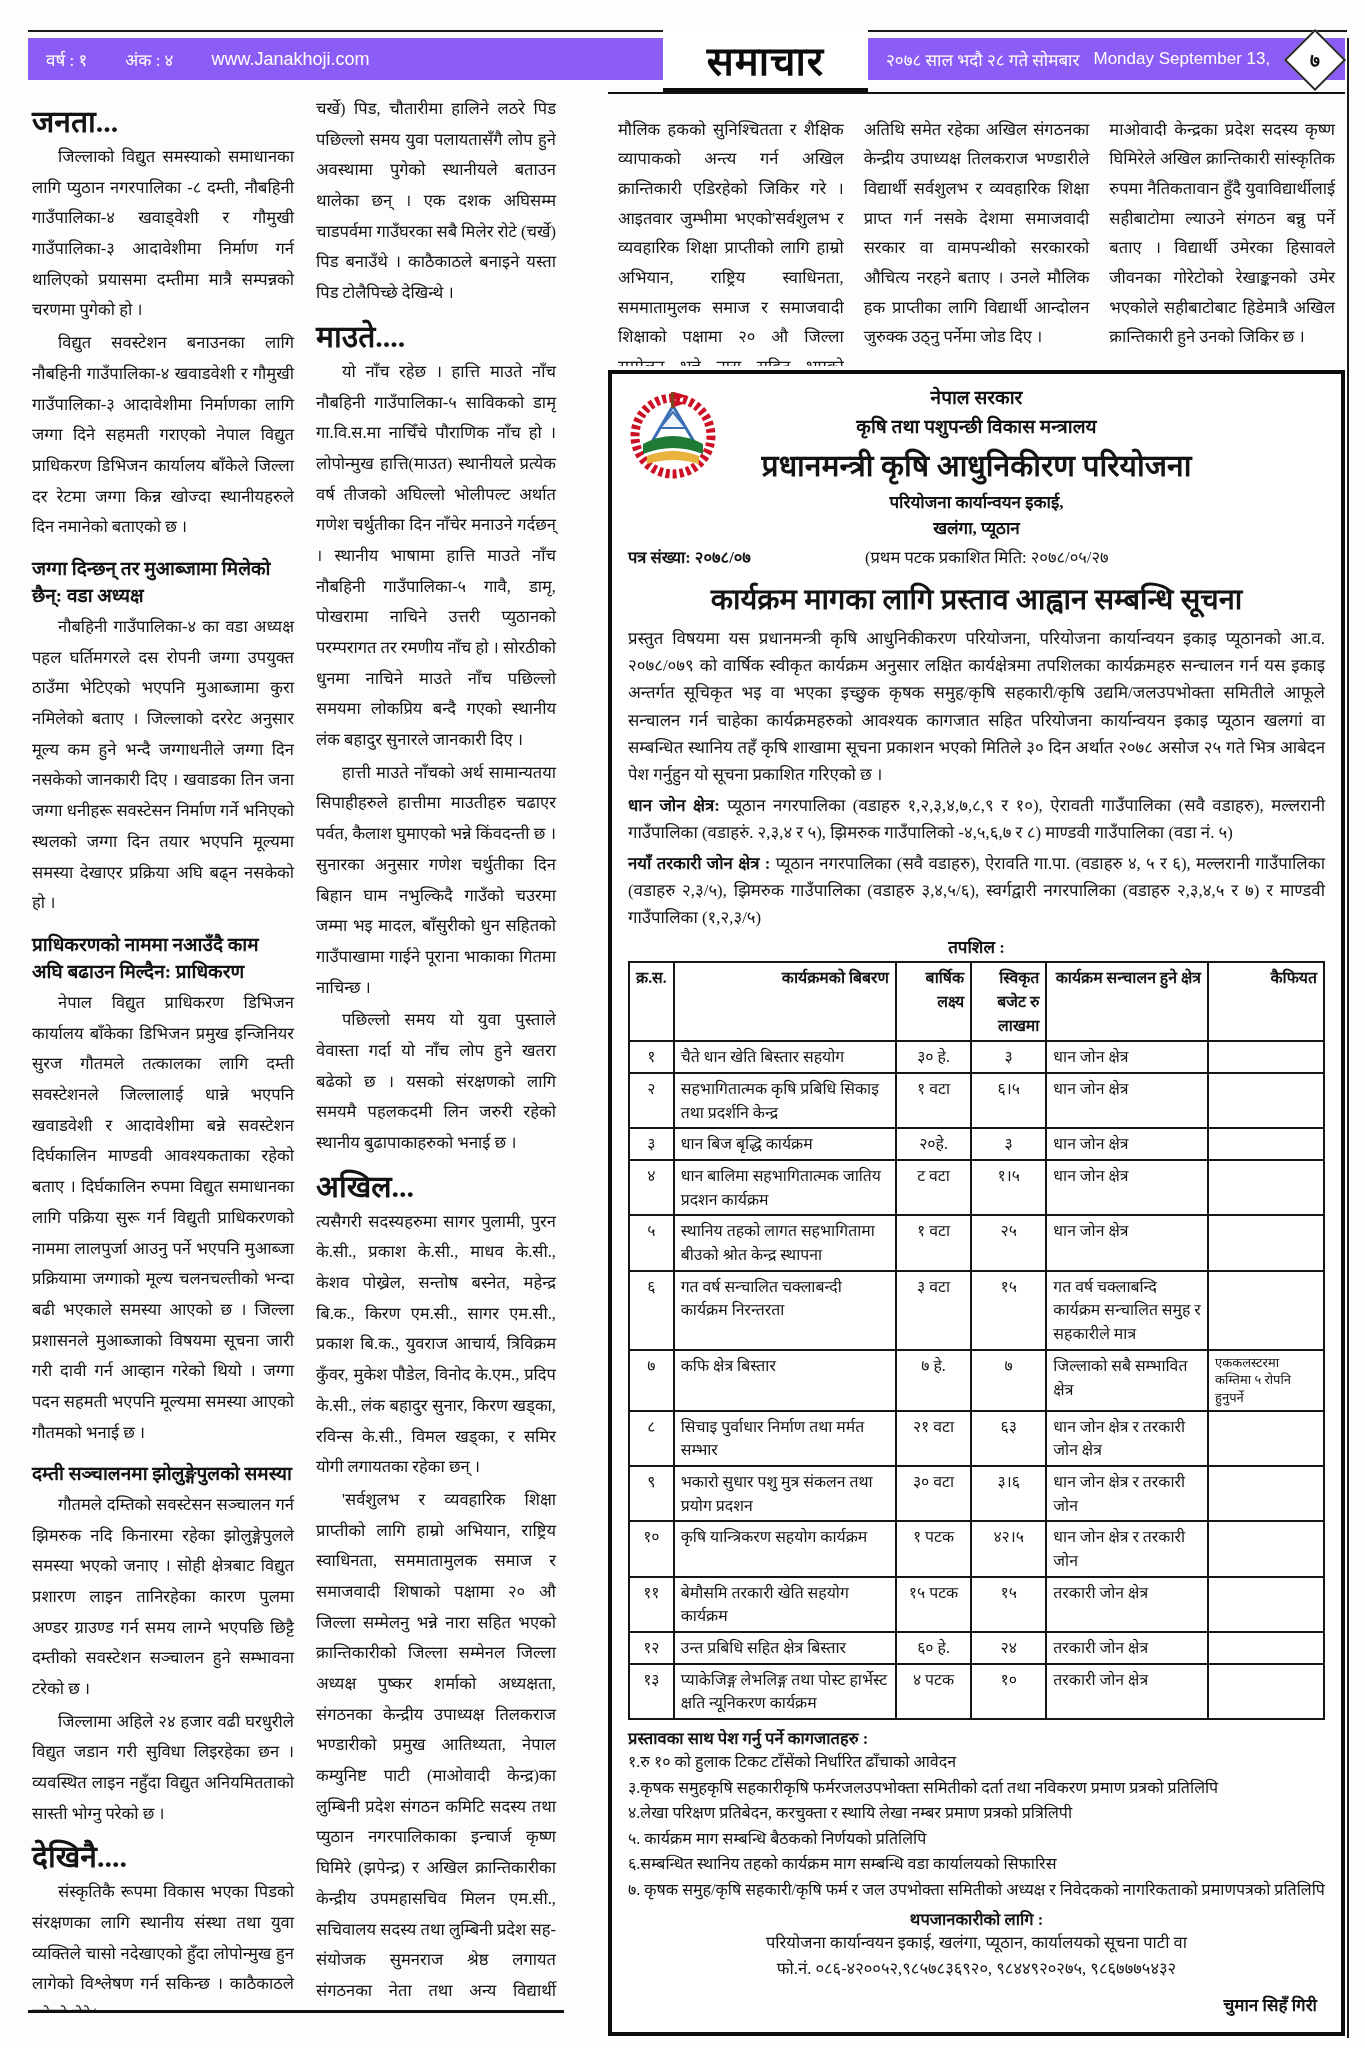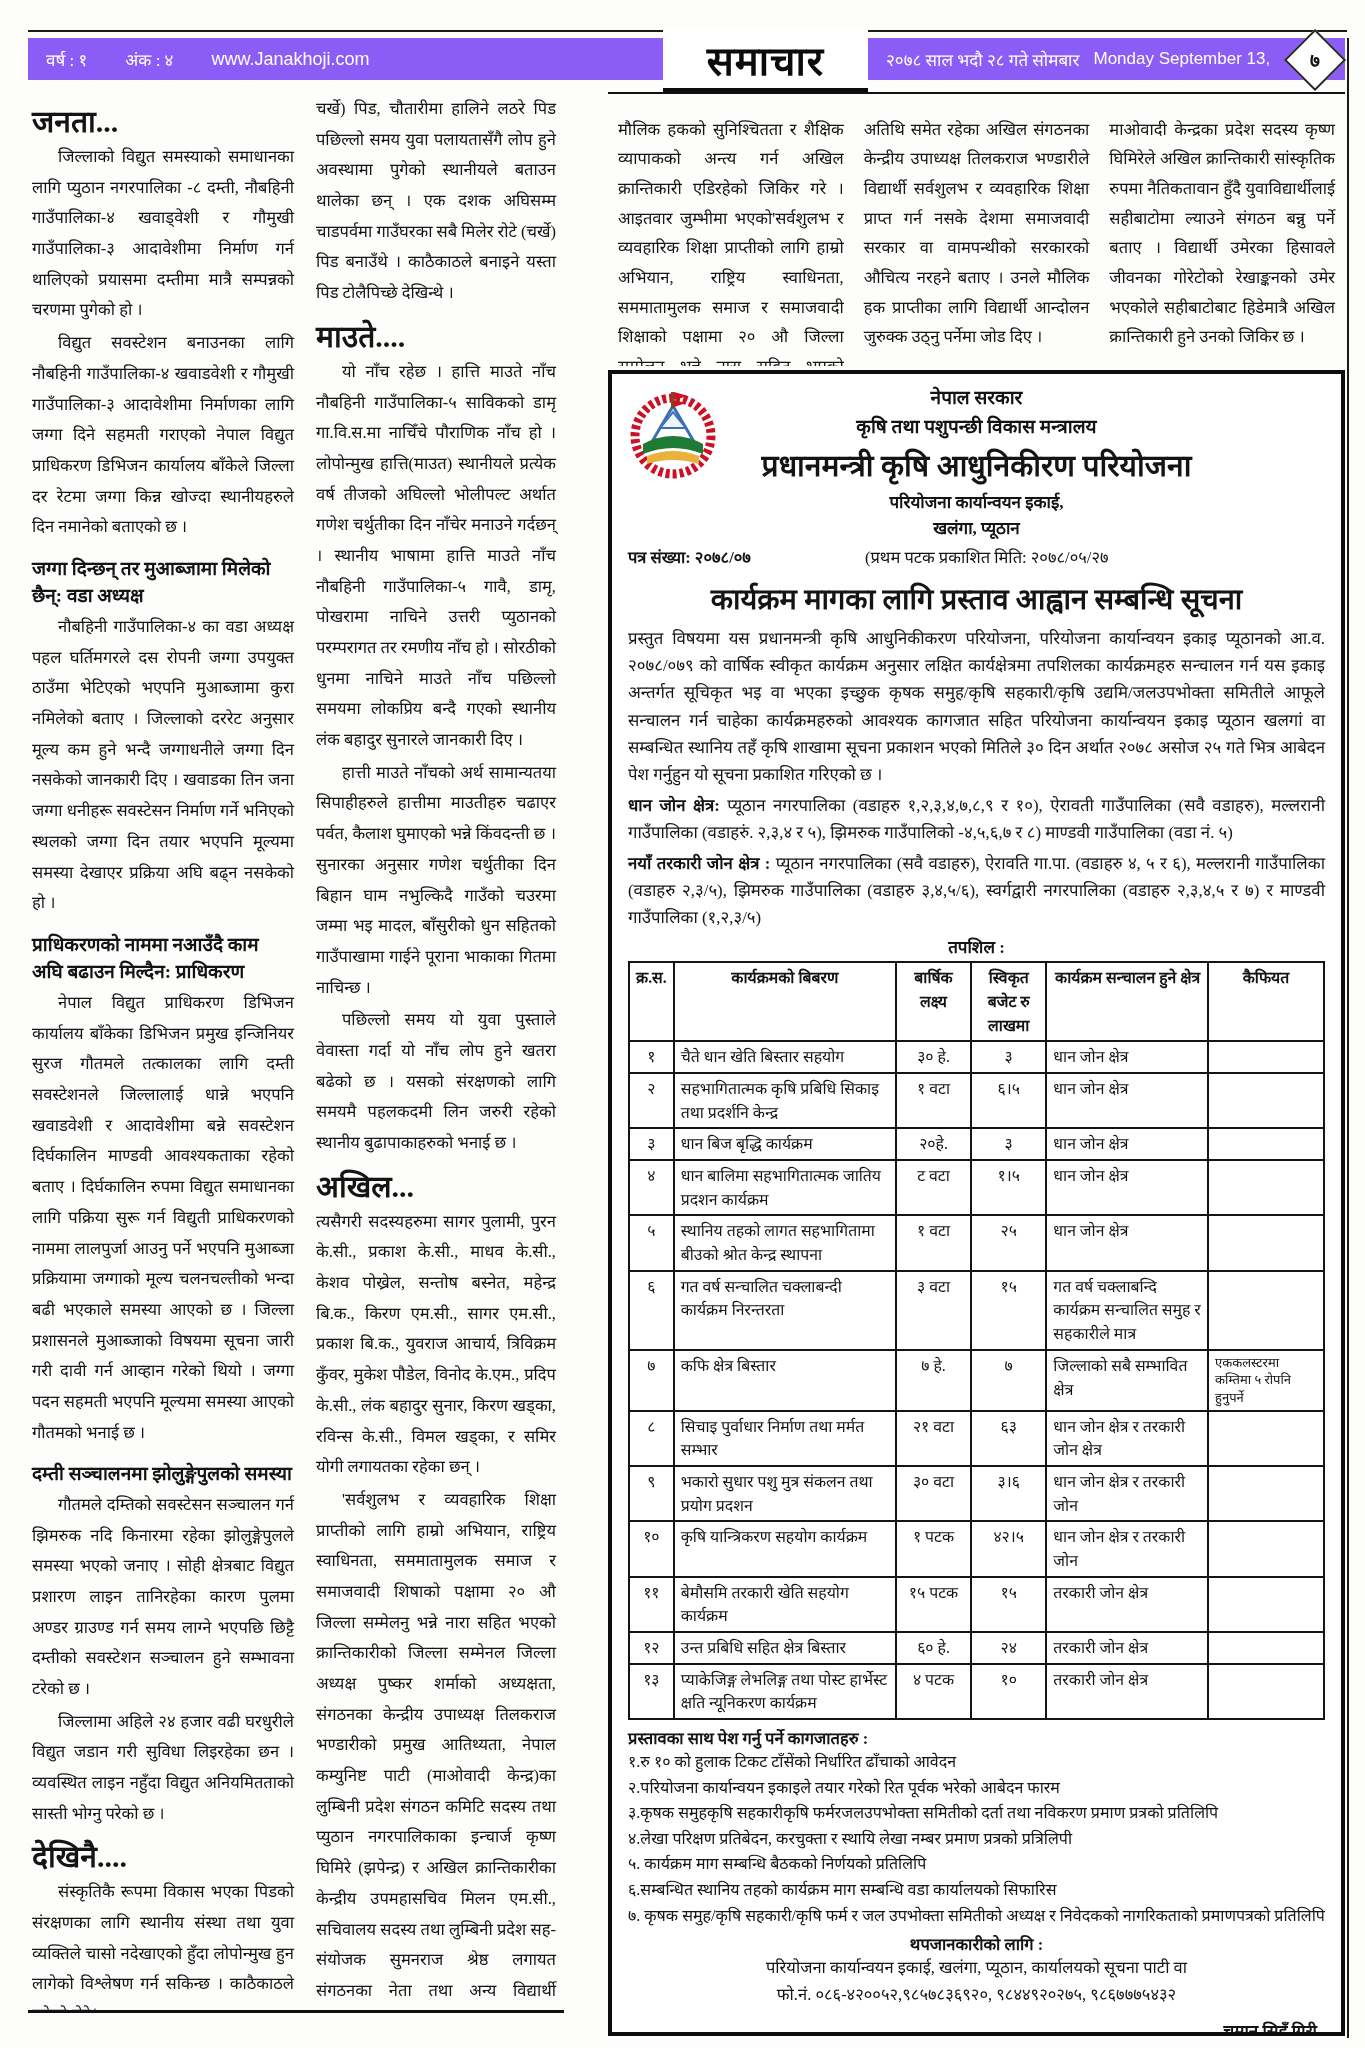--- a/index.html
+++ b/index.html
@@ -50,21 +50,21 @@
   .letterrow{display:flex;font-size:16.5px;margin-top:4px;}
   .letterrow .l1{width:34%;text-align:left;font-weight:bold;}
   .letterrow .l2{width:60%;text-align:left;}
   .n-title{font-size:29px;font-weight:800;text-align:center;margin:10px 0 8px;}
   .n-body{font-size:16.8px;line-height:1.62;text-align:justify;margin:0 0 4px;}
   .n-zone{font-size:16.8px;line-height:1.62;text-align:justify;margin:0 0 3px;}
   .n-zone b{font-weight:800;}
   .tapashil{text-align:center;font-weight:800;font-size:17px;margin:4px 0 3px;}
   table.ntable{border-collapse:collapse;width:100%;font-size:15.8px;line-height:1.5;}
   table.ntable th,table.ntable td{border:2px solid #151515;padding:3px 6px;vertical-align:top;}
-  table.ntable th{font-weight:700;text-align:center;}
+  table.ntable th{font-weight:700;text-align:right;}
   td.c{text-align:center;}
   td.small{font-size:13px;line-height:1.35;}
   .docs-head{font-weight:800;font-size:16.5px;margin-top:6px;}
   .docs div{font-size:16px;line-height:1.6;}
   .more-head{text-align:center;font-weight:800;font-size:16.5px;margin-top:4px;}
   .more1,.more2{text-align:center;font-size:16.5px;line-height:1.6;}
   .sign{text-align:right;font-size:17px;line-height:1.6;margin-top:10px;padding-right:8px;}
   .sign .nm{font-weight:700;}
 </style>
 </head>
@@ -294,21 +294,20 @@
                 <td class="c">१०</td>
                 <td>तरकारी जोन क्षेत्र</td>
                 <td class="small"></td>
               </tr>
             </tbody>
         </table>
 
         <div class="docs-head">प्रस्तावका साथ पेश गर्नु पर्ने कागजातहरु :</div>
         <div class="docs" id="docs-list">
             <div>१.रु १० को हुलाक टिकट टाँसेंको निर्धारित ढाँचाको आवेदन</div>
-            <div>२.परियोजना कार्यान्वयन इकाइले तयार गरेको रित पूर्वक भरेको आबेदन फारम</div>
             <div>३.कृषक समुहकृषि सहकारीकृषि फर्मरजलउपभोक्ता समितीको दर्ता तथा नविकरण प्रमाण प्रत्रको प्रतिलिपि</div>
             <div>४.लेखा परिक्षण प्रतिबेदन, करचुक्ता र स्थायि लेखा नम्बर प्रमाण प्रत्रको प्रत्रिलिपी</div>
             <div>५. कार्यक्रम माग सम्बन्धि बैठकको निर्णयको प्रतिलिपि</div>
             <div>६.सम्बन्धित स्थानिय तहको कार्यक्रम माग सम्बन्धि वडा कार्यालयको सिफारिस</div>
             <div>७. कृषक समुह/कृषि सहकारी/कृषि फर्म र जल उपभोक्ता समितीको अध्यक्ष र निवेदकको नागरिकताको प्रमाणपत्रको प्रतिलिपि</div>
           </div>
 
         <div class="more-head">थपजानकारीको लागि :</div>
         <div class="more1">परियोजना कार्यान्वयन इकाई, खलंगा, प्यूठान, कार्यालयको सूचना पाटी वा</div>
         <div class="more2">फो.नं. ०८६-४२००५२,९८५७८३६९२०, ९८४४९२०२७५, ९८६७७७५४३२</div>

